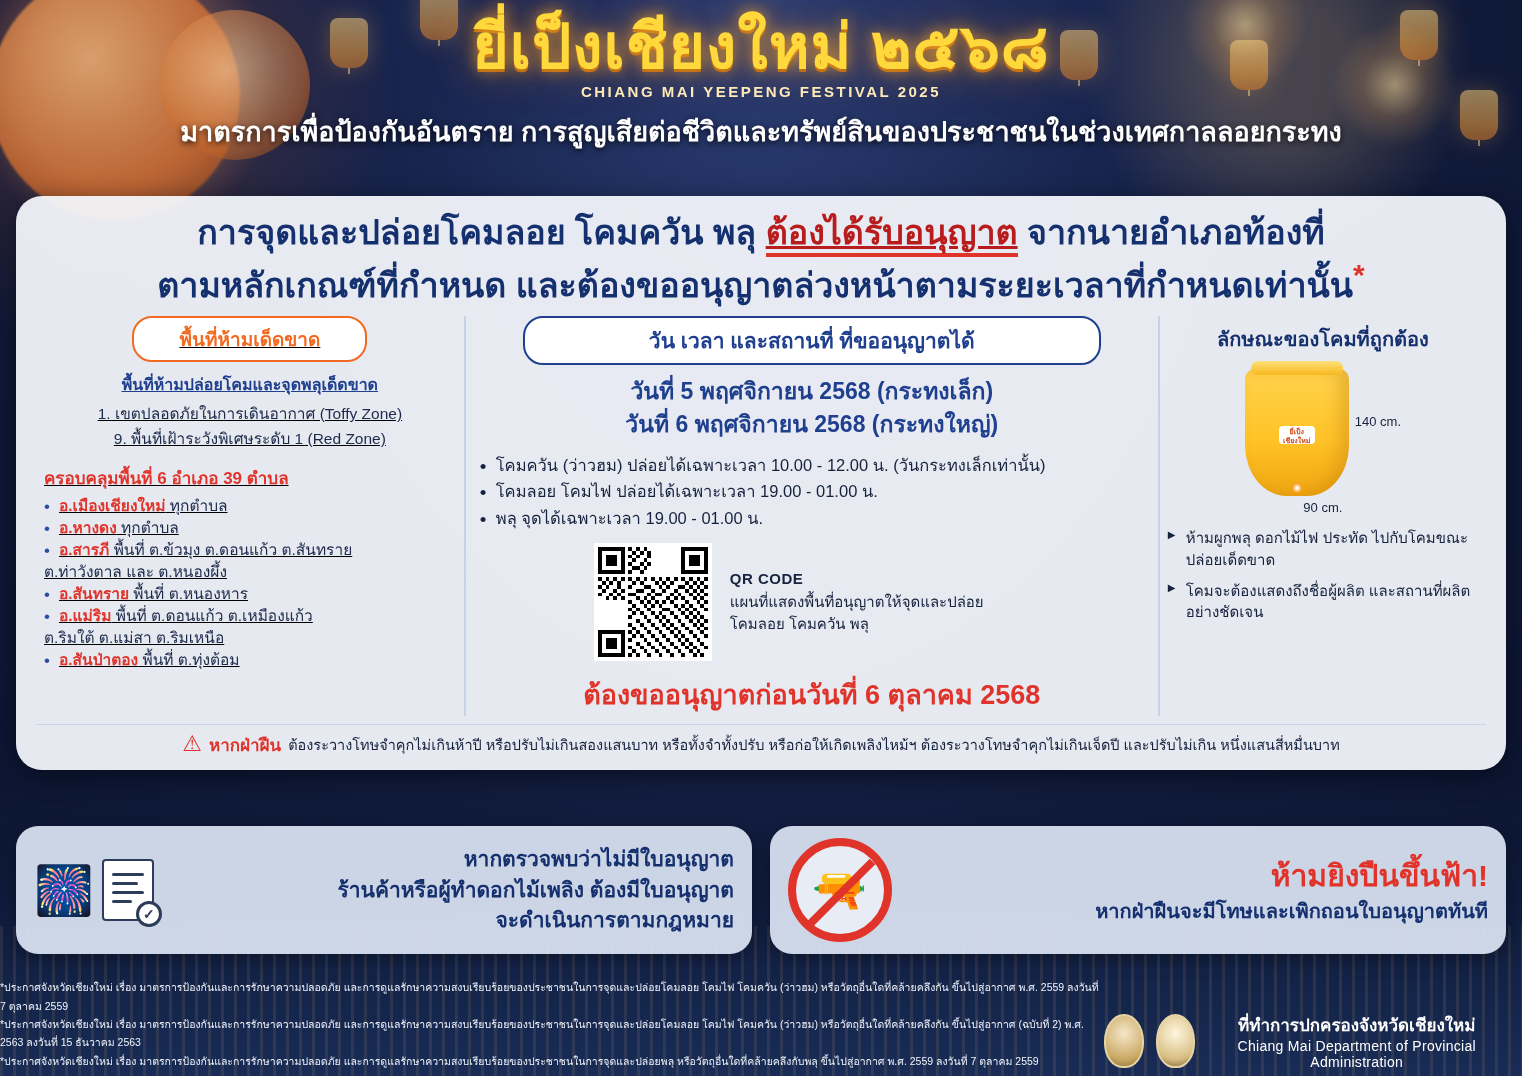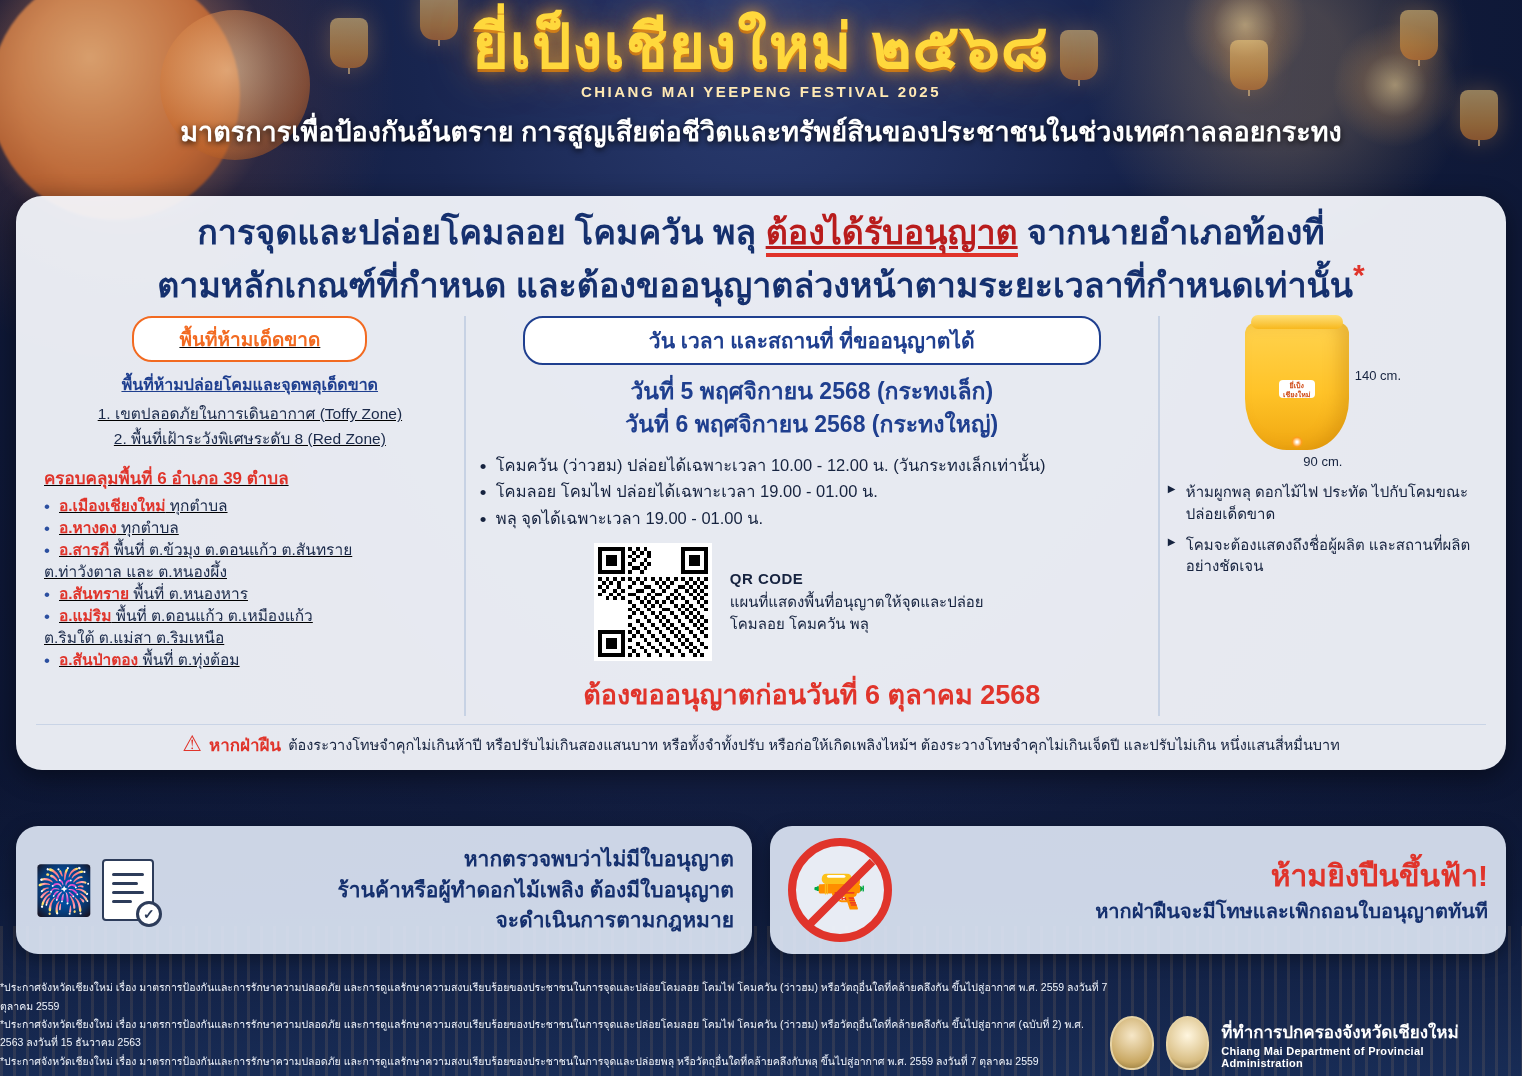--- a/index.html
+++ b/index.html
@@ -198,30 +198,30 @@
     background: #e0342b; transform: rotate(-45deg); transform-origin: center;
   }
   .nogun .gun { font-size: 44px; line-height: 1; }
 
   
   .footer {
     position: absolute; left: 0; right: 16px; bottom: 6px;
     display: flex; align-items: flex-end; justify-content: space-between;
   }
   .fnotes { color: #eef3fb; font-size: 10.5px; line-height: 1.75; max-width: 1110px; }
-  .org { display: flex; align-items: center; gap: 12px; }
+  .org { display: flex; align-items: center; gap: 12px; text-align: center; }
   .seal {
     width: 44px; height: 54px; border-radius: 50% 50% 46% 46%;
     background: radial-gradient(circle at 50% 35%, #f6e7c8, #c9a863 70%, #8a6f33);
     border: 2px solid #e6d3a5;
   }
   .seal2 { background: radial-gradient(circle at 50% 35%, #fff6df, #d8bd82 70%, #7e6431); }
   .org-text { color: #fff; }
   .org-th { font-size: 17px; font-weight: bold; }
-  .org-en { font-size: 11px; letter-spacing: .3px; font-weight: bold; }
+  .org-en { font-size: 14px; letter-spacing: .3px; }
 </style>
 </head>
 <body>
 
 <div class="poster">
   <div class="moon"></div>
   <div class="moon2"></div>
   <div class="spark" style="left:1180px;top:-40px;"></div>
   <div class="spark" style="left:1330px;top:20px;"></div>
   <div class="lantern" style="left:330px;top:18px;"></div>
@@ -248,21 +248,21 @@
     </div>
   </div>
 
   <div class="cols">
 
     <div class="col-l">
       <div class="pill pill-orange">พื้นที่ห้ามเด็ดขาด</div>
       <div class="sub-underline">พื้นที่ห้ามปล่อยโคมและจุดพลุเด็ดขาด</div>
       <div class="zone-list">
         <div>1. เขตปลอดภัยในการเดินอากาศ (Toffy Zone)</div>
-        <div>2. พื้นที่เฝ้าระวังพิเศษระดับ 8 (Red Zone)</div>
+        <div>9. พื้นที่เฝ้าระวังพิเศษระดับ 1 (Red Zone)</div>
       </div>
       <div class="cover-head">ครอบคลุมพื้นที่ 6 อำเภอ 39 ตำบล</div>
       <ul class="amphoe">
         <li><span class="amp-name">อ.เมืองเชียงใหม่</span><span> ทุกตำบล</span></li>
         <li><span class="amp-name">อ.หางดง</span><span> ทุกตำบล</span></li>
         <li><span class="amp-name">อ.สารภี</span><span> พื้นที่ ต.ข้วมุง ต.ดอนแก้ว ต.สันทราย</span></li>
         <li class="cont">ต.ท่าวังตาล และ ต.หนองผึ้ง</li>
         <li><span class="amp-name">อ.สันทราย</span><span> พื้นที่ ต.หนองหาร</span></li>
         <li><span class="amp-name">อ.แม่ริม</span><span> พื้นที่ ต.ดอนแก้ว ต.เหมืองแก้ว</span></li>
         <li class="cont">ต.ริมใต้ ต.แม่สา ต.ริมเหนือ</li>
@@ -326,20 +326,21 @@
           <div class="qr-title">QR CODE</div>
           <div>แผนที่แสดงพื้นที่อนุญาตให้จุดและปล่อย</div>
           <div>โคมลอย โคมควัน พลุ</div>
         </div>
       </div>
 
       <div class="deadline">ต้องขออนุญาตก่อนวันที่ 6 ตุลาคม 2568</div>
     </div>
 
     <div class="col-r">
+      <div class="title-plain">ลักษณะของโคมที่ถูกต้อง</div>
       <div class="spec-wrap">
         <div class="lant-big">
           <div class="cap"></div>
           <div class="lant-logo">ยี่เป็ง<br>เชียงใหม่</div>
           <div class="flame"></div>
         </div>
         <div class="dim-v">140 cm.</div>
       </div>
       <div class="dim-h">90 cm.</div>
       <ul class="spec-list">

